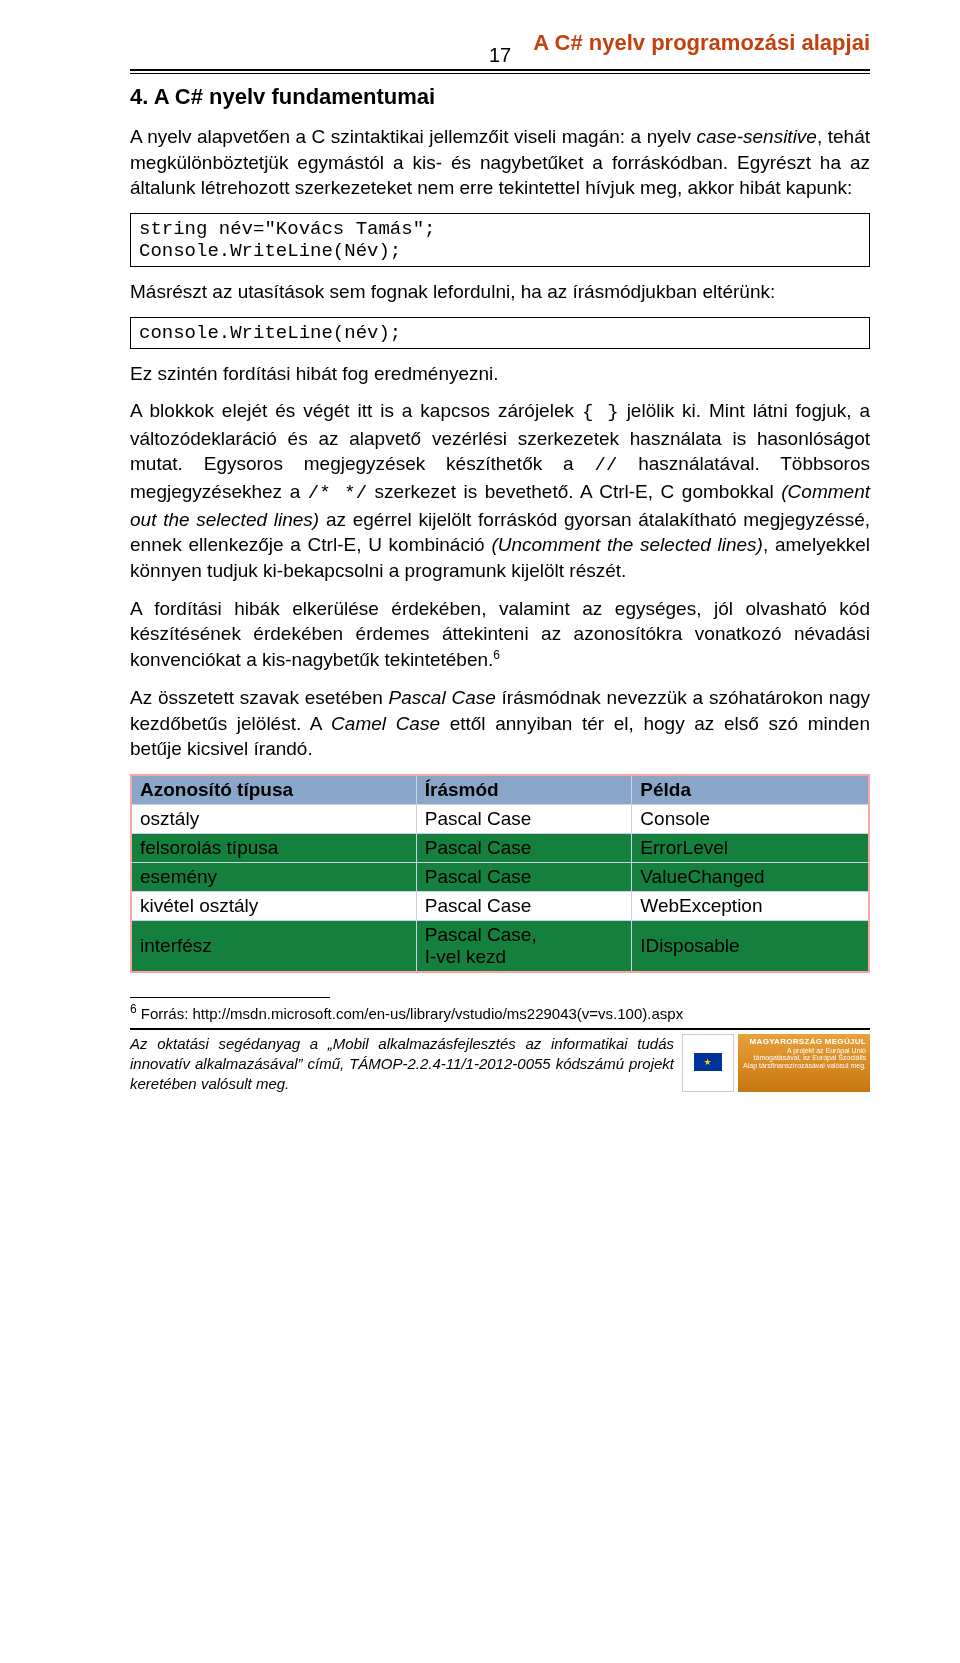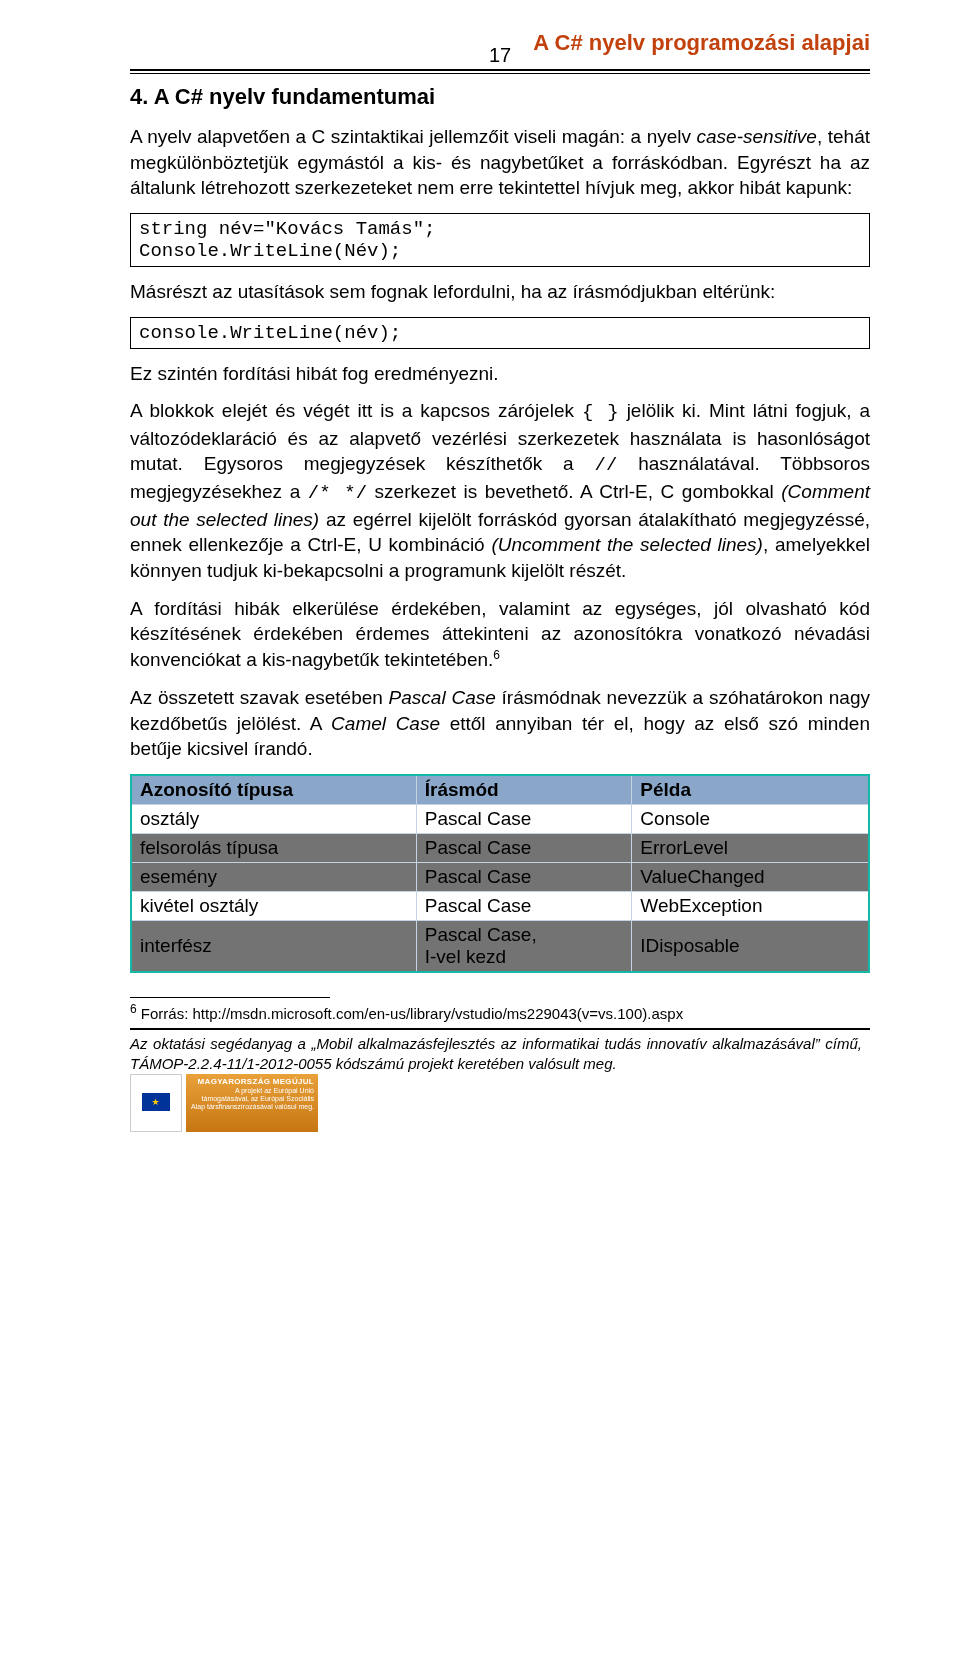--- a/index.html
+++ b/index.html
@@ -50,53 +50,52 @@
       padding: 4px 8px;
       font-family: "Courier New", monospace;
       font-size: 19px;
       white-space: pre;
       margin: 8px 0;
     }
     .mono { font-family: "Courier New", monospace; }
     table.naming {
       width: 100%;
       border-collapse: collapse;
-      border: 2px solid #14b8a6;
+      border: 2px solid #fca5a5;
       font-size: 19px;
       margin-top: 10px;
     }
     table.naming th {
       background: #8aa7c9;
       text-align: left;
       padding: 3px 8px;
       font-weight: bold;
       border: 1px solid #c5d3e4;
     }
     table.naming td {
       padding: 3px 8px;
       border: 1px solid #c5d3e4;
     }
-    table.naming tr.alt td { background: #737373; }
+    table.naming tr.alt td { background: #15803d; }
     table.naming tr.plain td { background: #fff; }
 
     .footnote-sep {
       border: none;
       border-top: 1px solid #000;
       width: 200px;
       margin: 24px 0 4px 0;
     }
     .footnote {
       font-size: 15px;
       margin-bottom: 4px;
     }
     .footer-hr { border: none; border-top: 2px solid #000; margin: 6px 0 4px 0;}
     .footer-bar {
       display: flex;
       align-items: flex-start;
-      flex-direction: column;
     }
     .footer-text {
       flex: 1;
       text-align: justify;
       font-style: italic;
       font-size: 15px;
       line-height: 1.35;
       padding-right: 8px;
     }
     .footer-logos {

